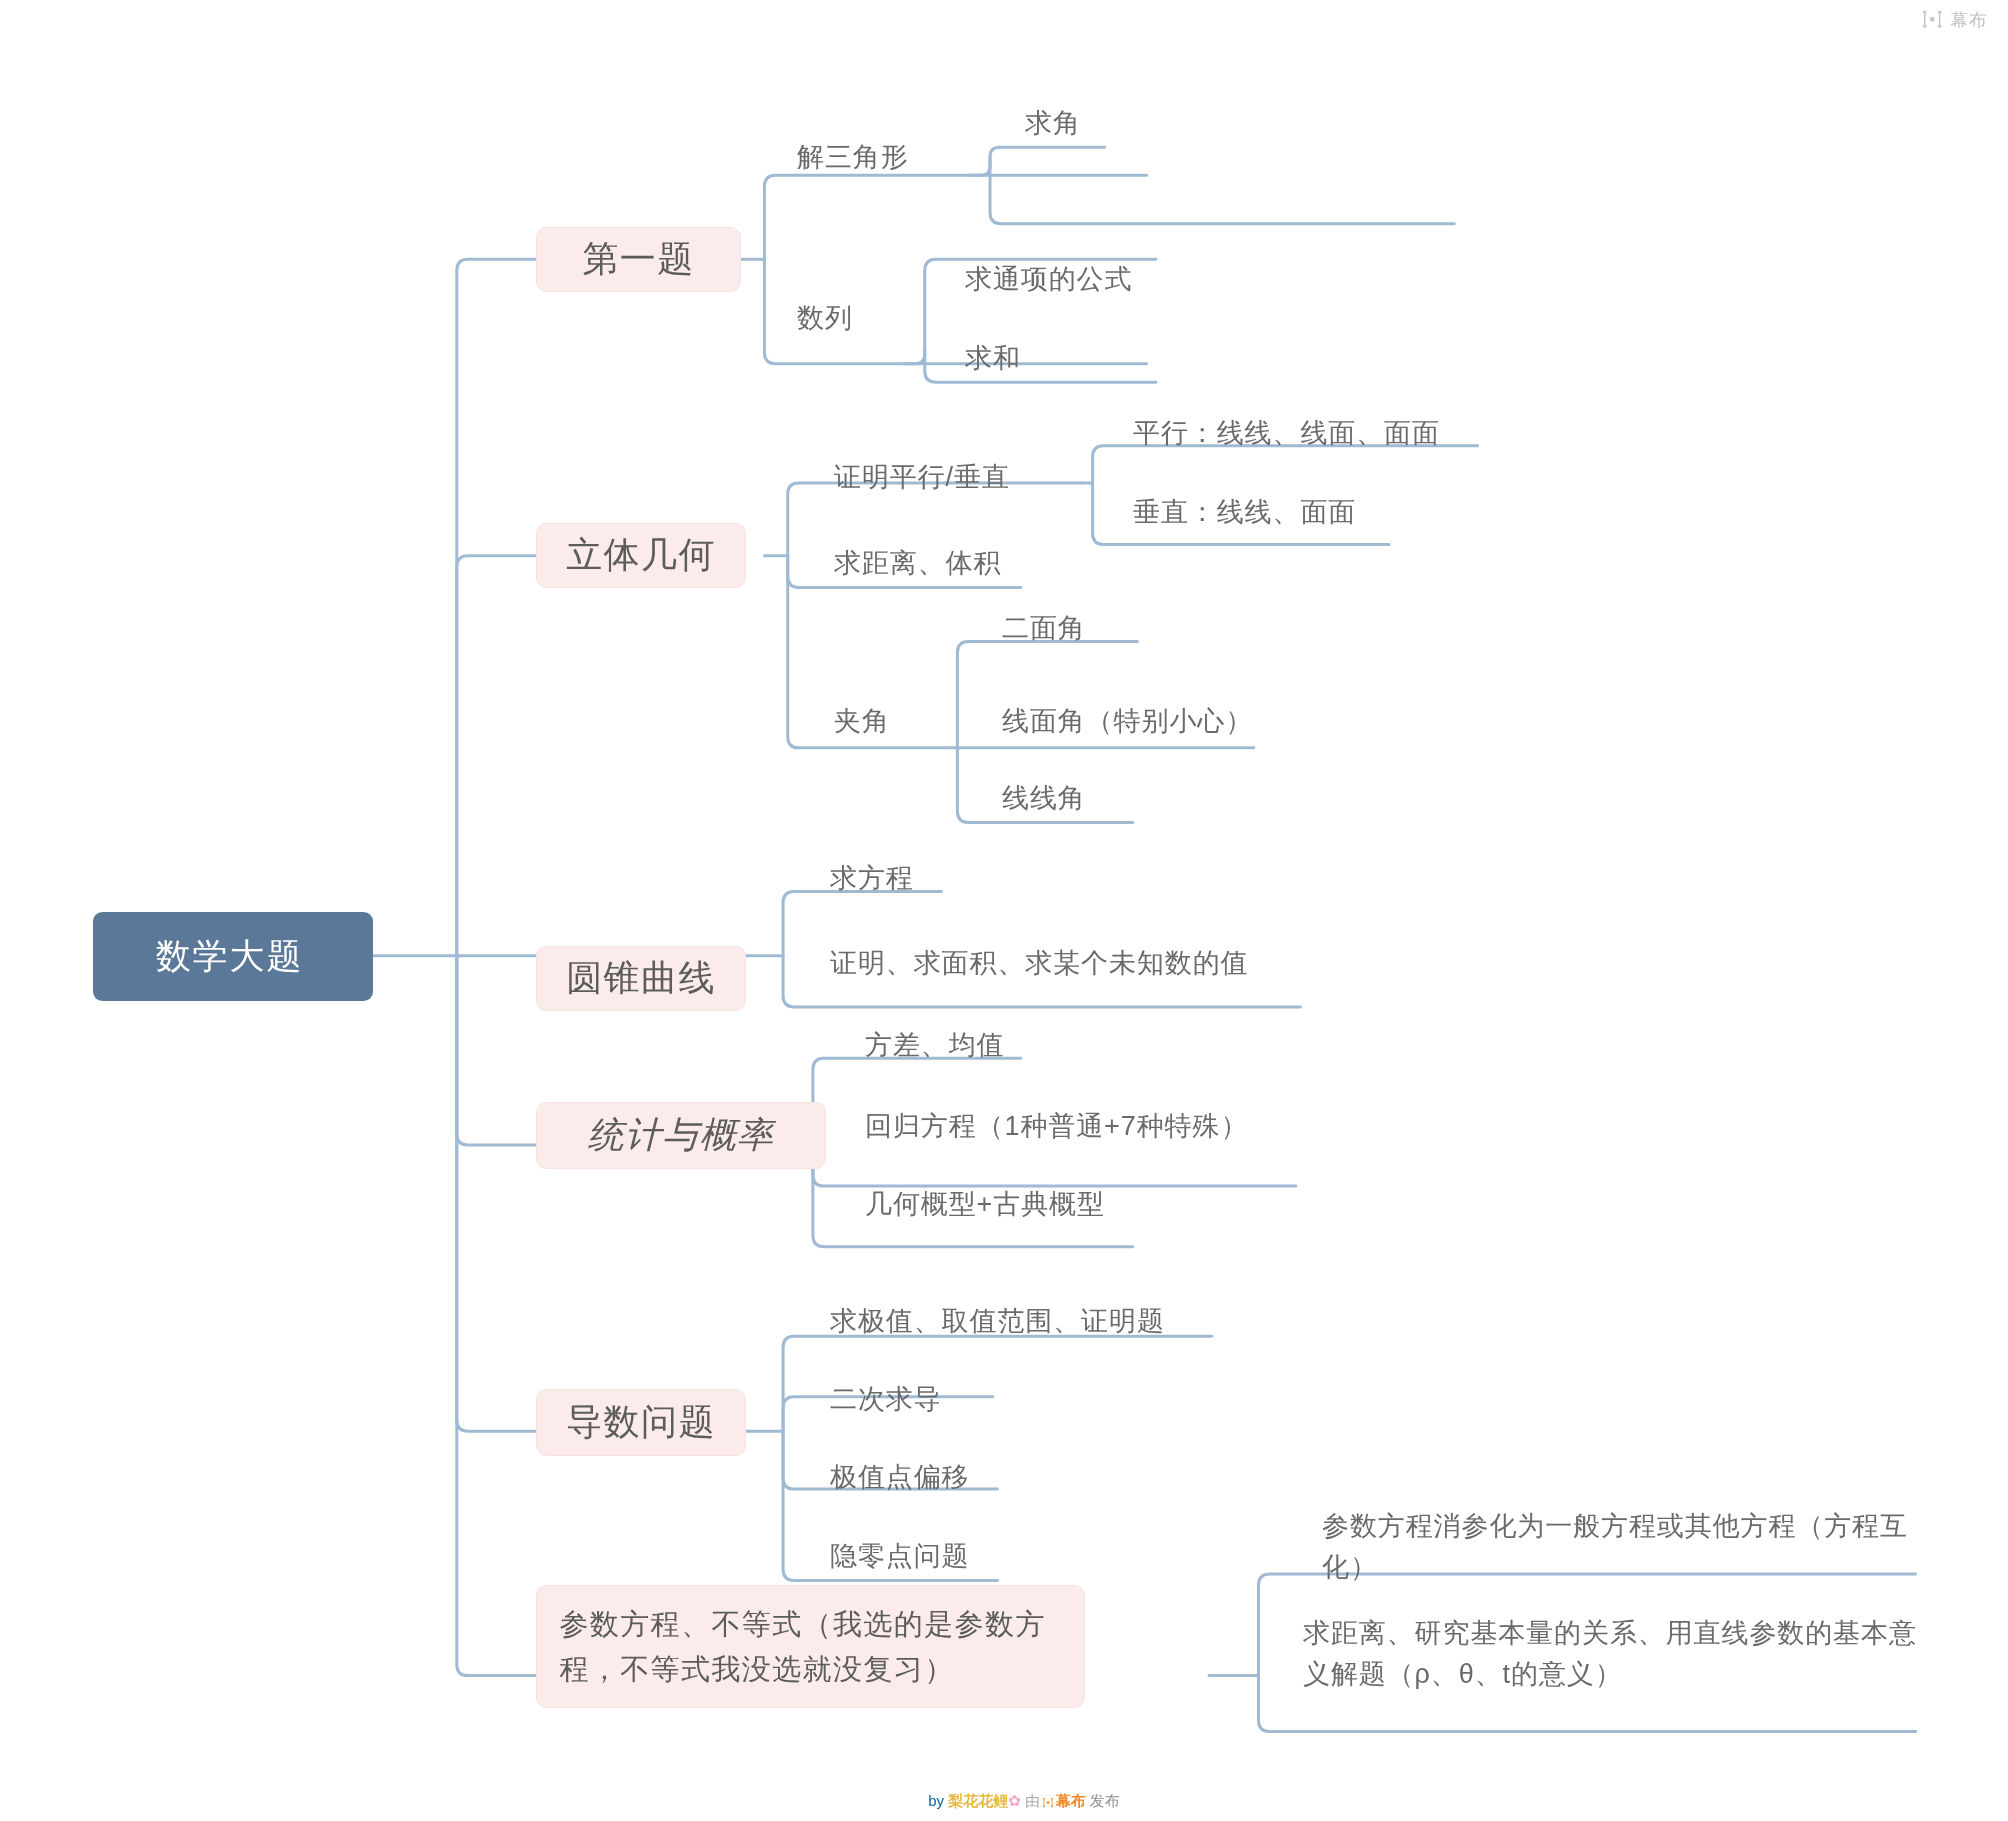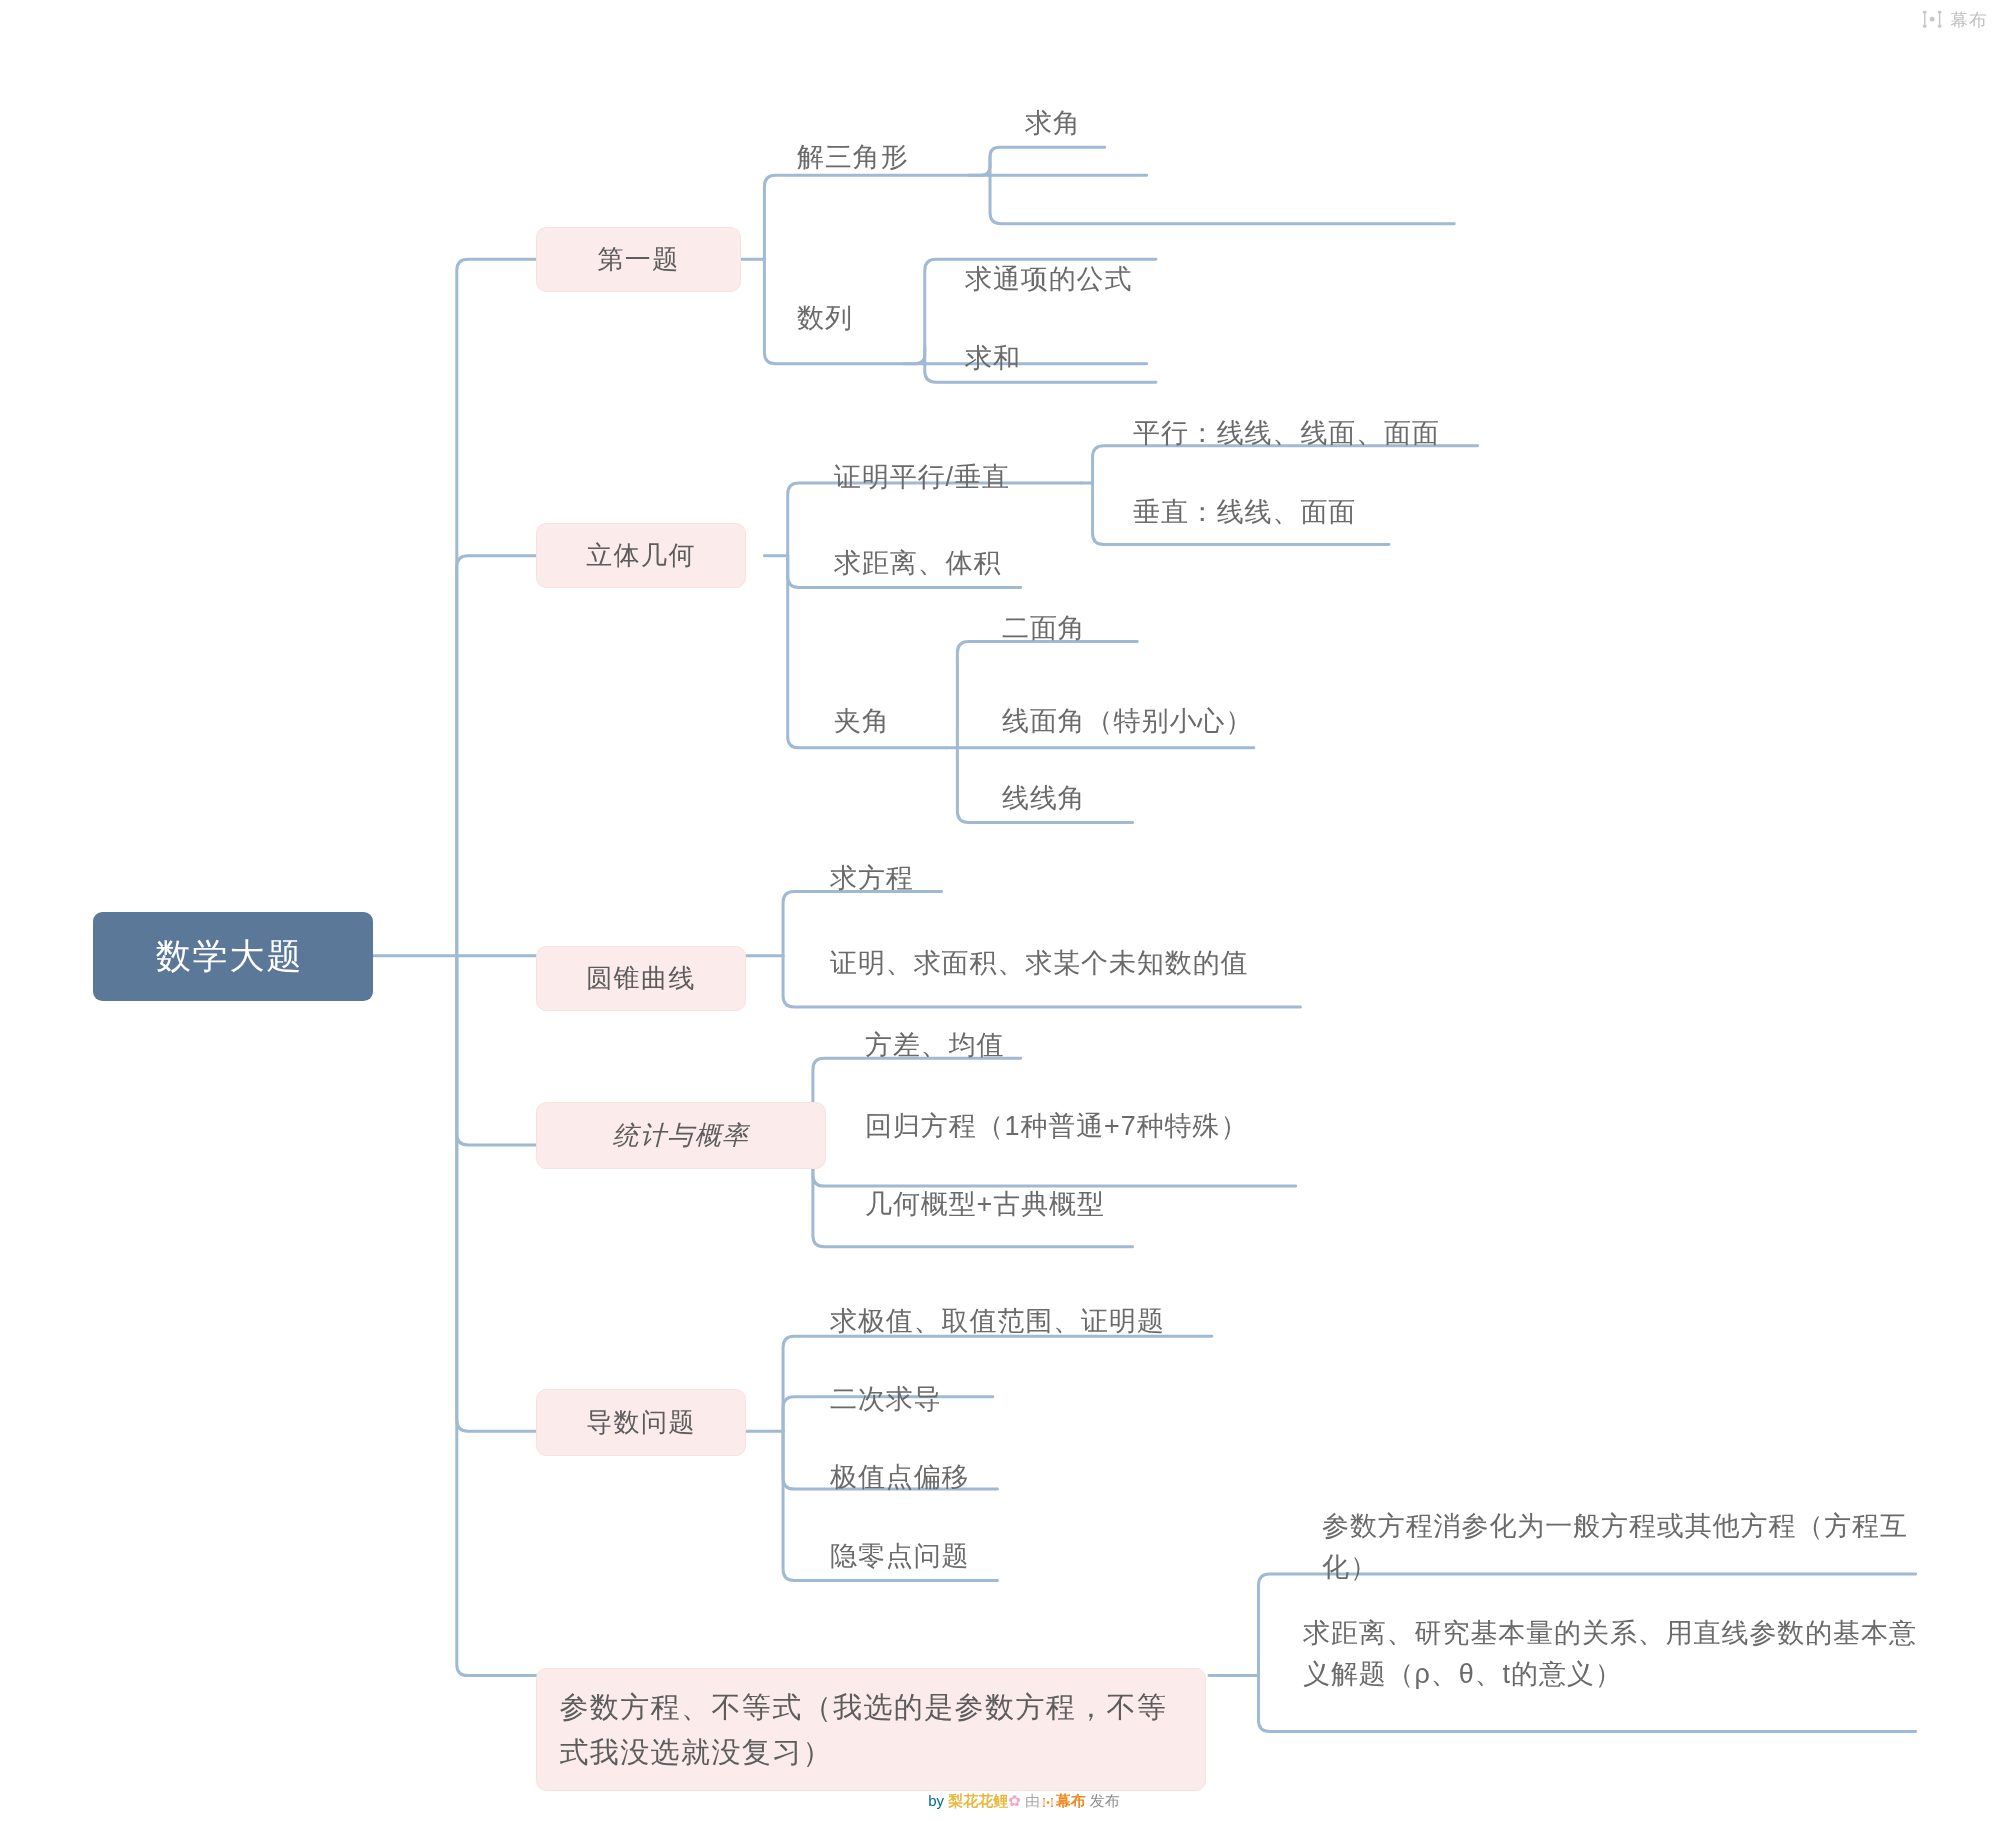--- a/index.html
+++ b/index.html
@@ -37,21 +37,21 @@
     letter-spacing:1.9px;
     padding:0 24px;
   }
 
   .node-l1{
     background:#fbeceb;
     border:0.9px solid #f7e2e0;
     border-radius:10.3px;
     display:flex;align-items:center;
     justify-content:center;
-    font-size:26px;
+    font-size:36px;
     color:#5c5c5c;
     letter-spacing:1.4px;
     padding:0 14px;
     line-height:1.45;
   }
   .node-l1.multiline{
     justify-content:flex-start;
     text-align:left;
     padding:15px 22.4px;
     font-size:29px;
@@ -248,21 +248,21 @@
   <div class="node node-txt" style="left:830px;top:1379px;">
     <span>二次求导</span>
   </div>
   <div class="node node-txt" style="left:830px;top:1457px;">
     <span>极值点偏移</span>
   </div>
   <div class="node node-txt" style="left:830px;top:1536px;">
     <span>隐零点问题</span>
   </div>
 
-  <div class="node node-l1 multiline" style="left:536px;top:1668px;width:670px;height:123px;">
+  <div class="node node-l1 multiline" style="left:536px;top:1585px;width:549px;height:123px;">
     <span>参数方程、不等式（我选的是参数方程，不等式我没选就没复习）</span>
   </div>
   <div class="node node-txt wrap" style="left:1303px;top:1506px;width:615px;margin-left:19px;">
     <span>参数方程消参化为一般方程或其他方程（方程互化）</span>
   </div>
   <div class="node node-txt wrap" style="left:1303px;top:1613px;width:615px;">
     <span>求距离、研究基本量的关系、用直线参数的基本意义解题（ρ、θ、t的意义）</span>
   </div>
 
   <div class="footer">

